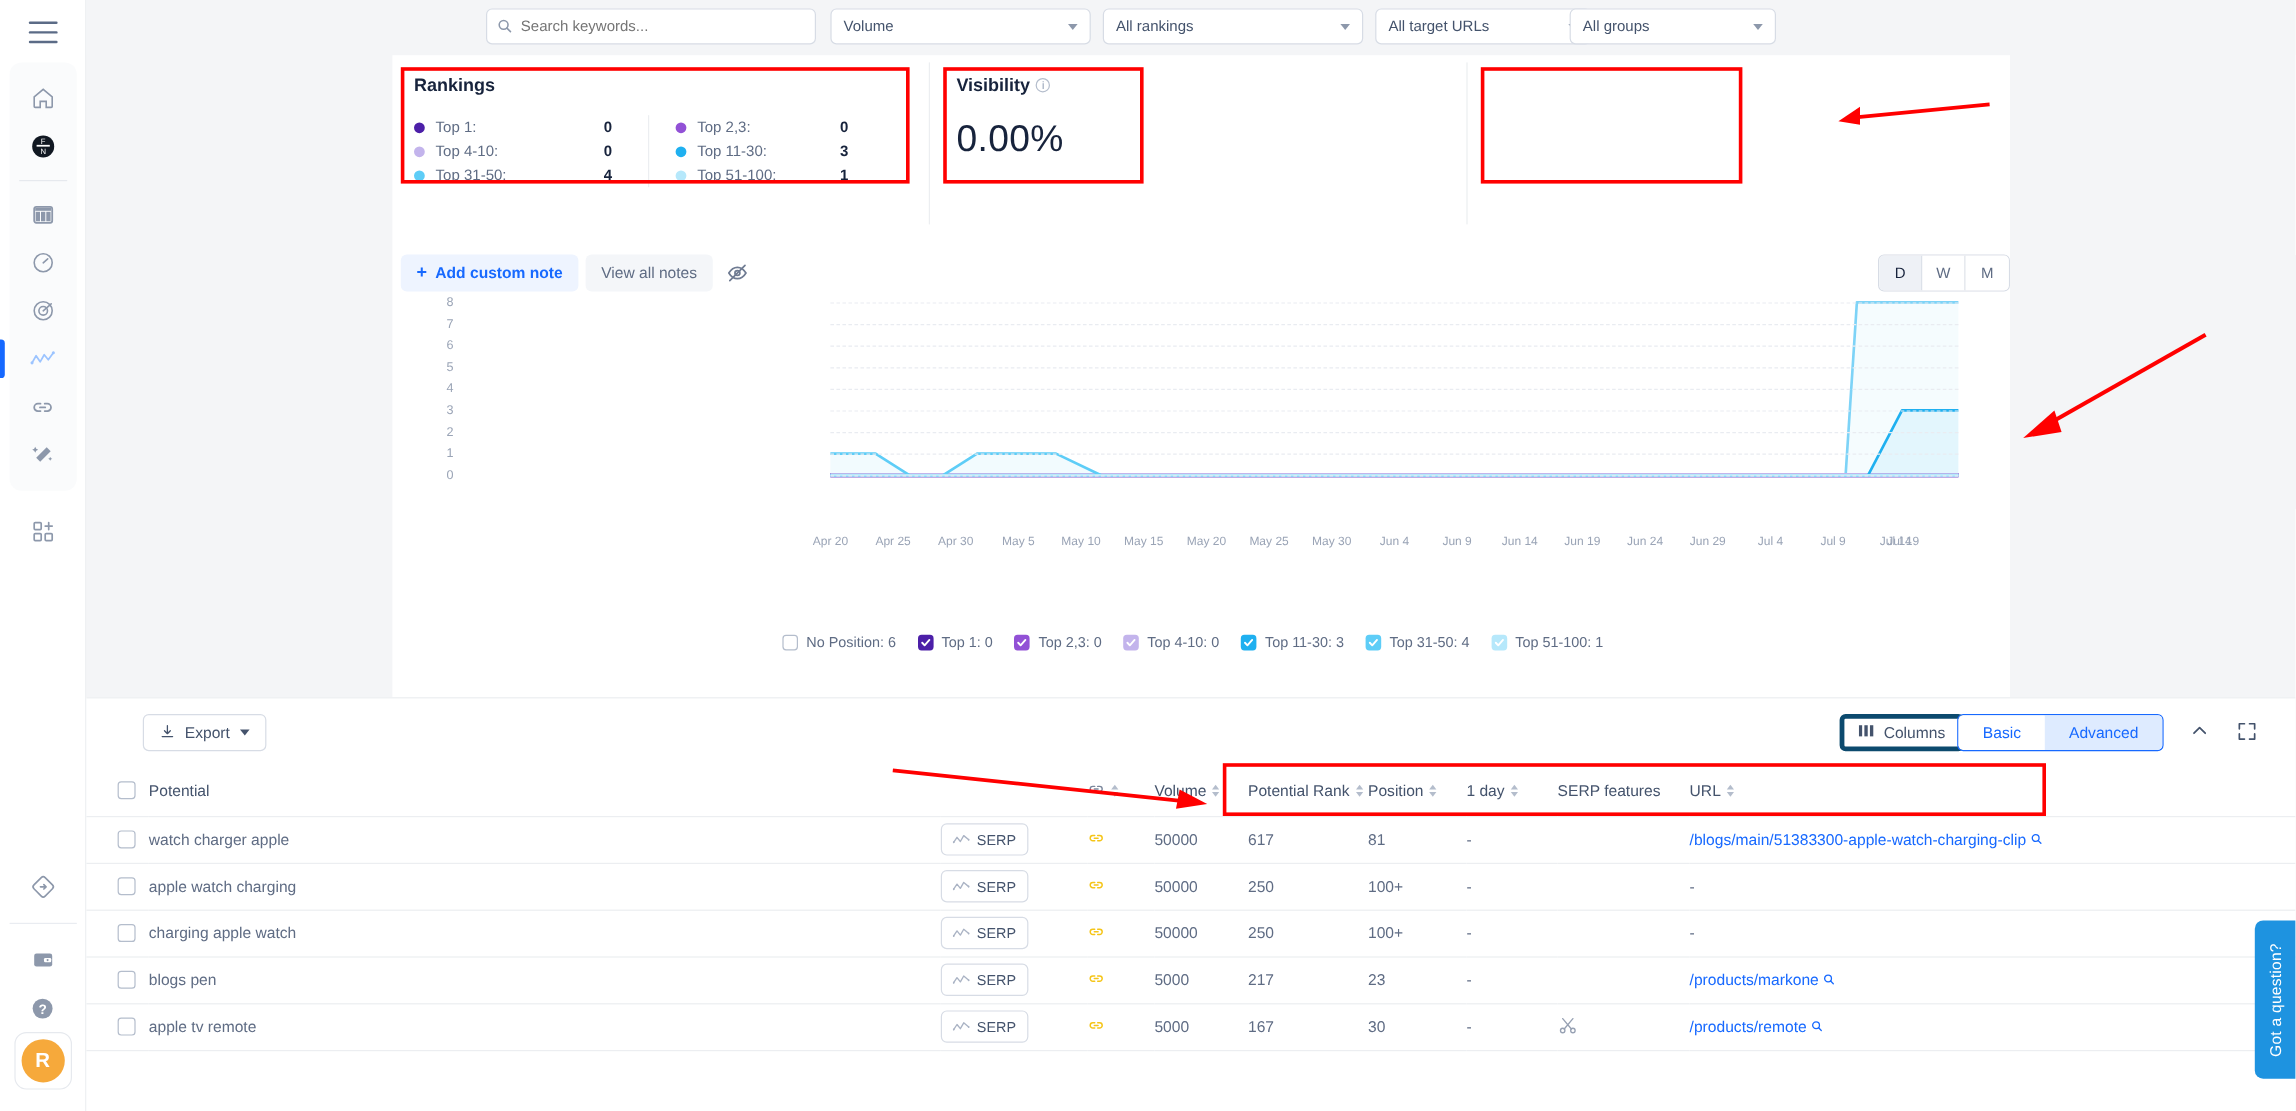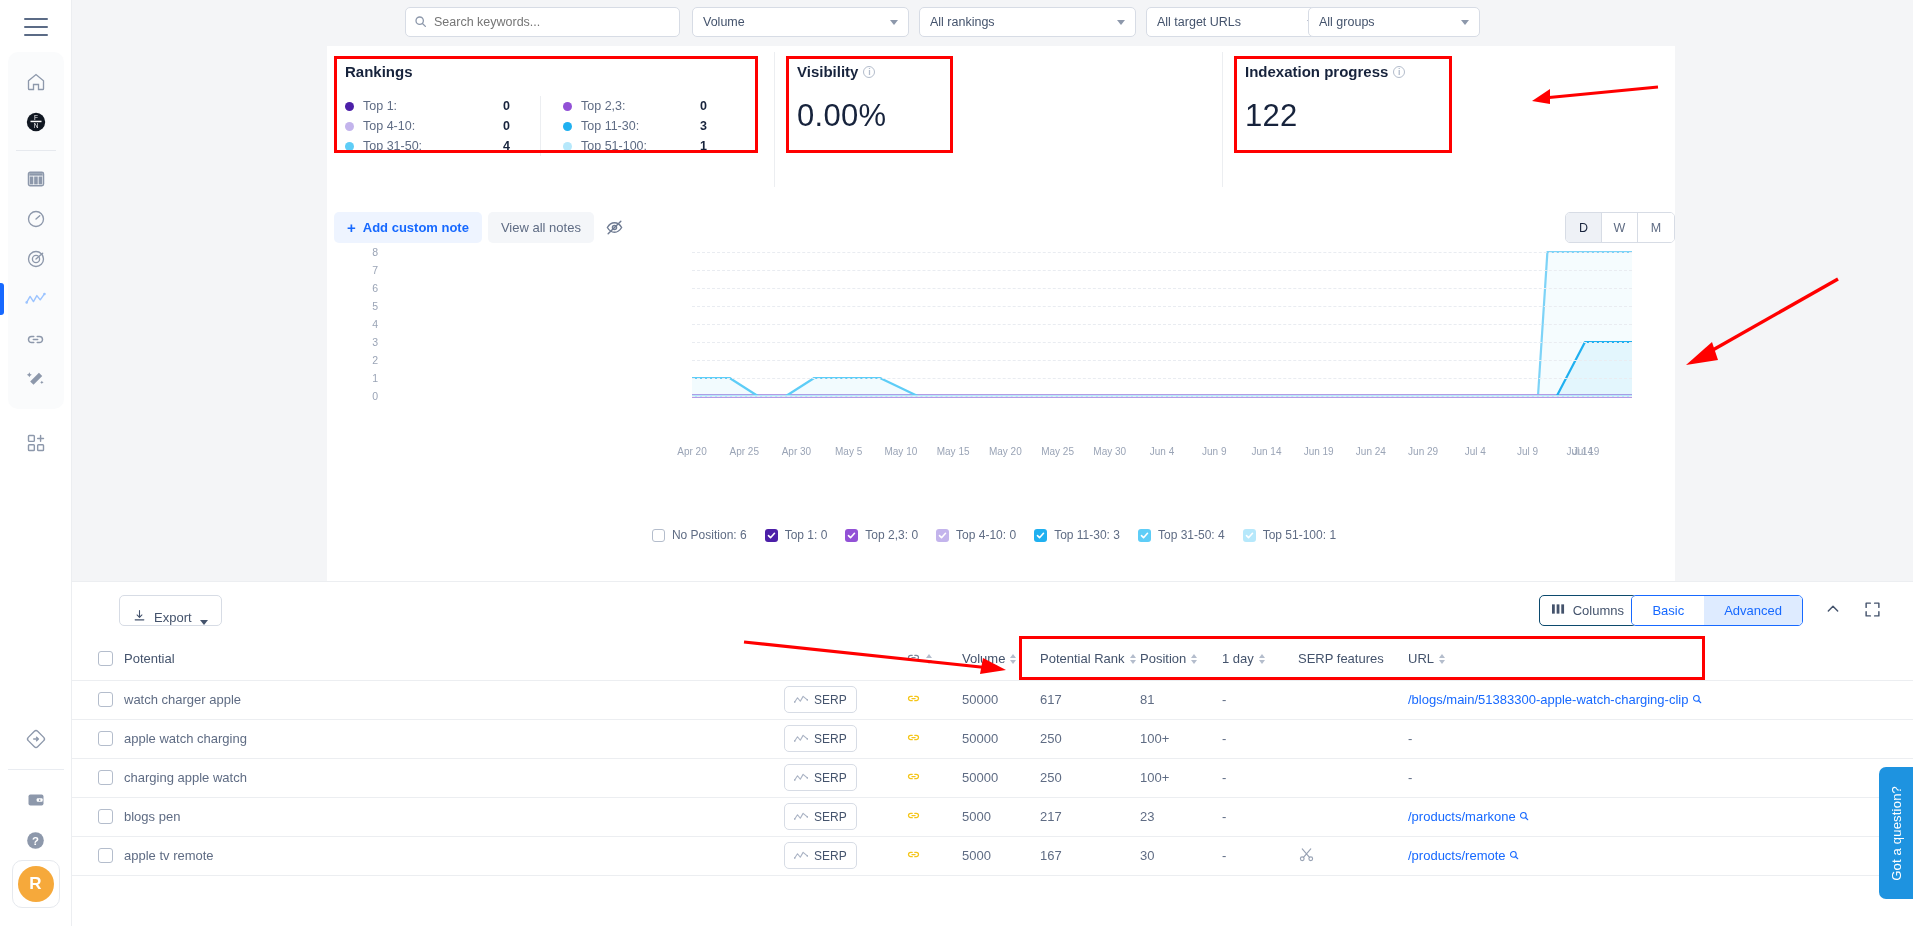--- a/index.html
+++ b/index.html
@@ -118,26 +118,26 @@
      display:flex; align-items:center; justify-content:center; }
   .cb.empty { border:1.5px solid #b4bdcc; background:#fff; }
   .cb svg { display:block; }
 
   
   #tablearea { position:absolute; left:72px; top:581px; right:0; bottom:0;
      background:#fff; border-top:1px solid #eceef1; }
   #tbar { position:absolute; left:0; top:0; right:0; height:56px; }
   #btn-export { position:absolute; left:47px; top:13px; height:31px; padding:0 13px;
      border:1px solid #d7dce5; border-radius:5px; background:#fff; display:flex;
-     align-items:flex-end; font-size:13px; color:#44536c; cursor:pointer; }
+     align-items:center; font-size:13px; color:#44536c; cursor:pointer; }
   #btn-export .dl { margin-right:8px; }
   #btn-export .caret2 { margin-left:8px; width:0;height:0;
      border-left:4px solid transparent;border-right:4px solid transparent;border-top:5px solid #44536c; }
   #btn-columns { position:absolute; right:276px; top:13px; height:31px; padding:0 12px;
-     border:1px solid #0c4a6e; border-radius:5px; background:#fff; display:flex;
+     border:4px solid #0c4a6e; border-radius:5px; background:#fff; display:flex;
      align-items:center; font-size:13px; color:#44536c; cursor:pointer; }
   #seg { position:absolute; right:110px; top:13px; height:31px; display:flex;
      border:1px solid #1769ff; border-radius:5px; overflow:hidden; }
   #seg div { padding:0 20px; display:flex; align-items:center; font-size:13px;
      color:#1769ff; cursor:pointer; background:#fff; }
   #seg div.on { background:#deebff; }
   #ic-collapse { position:absolute; right:72px; top:19px; cursor:pointer; }
   #ic-expand { position:absolute; right:32px; top:19px; cursor:pointer; }
 
   table { position:absolute; left:0; top:56px; width:100%; border-collapse:collapse;
@@ -368,26 +368,20 @@
   <div class="redbox" id="card-rank"></div>
 
   <div class="kpi-inner" id="vis-inner">
     <div class="kpi-title">
       <span>Visibility</span><i class="info-i">i</i>
     </div>
     <div class="kpi-big">0.00%</div>
   </div>
   <div class="redbox" id="card-vis"></div>
 
-  <div class="kpi-inner" id="idx-inner">
-    <div class="kpi-title">
-      <span>Indexation progress</span><i class="info-i">i</i>
-    </div>
-    <div class="kpi-big">122</div>
-  </div>
   <div class="redbox" id="card-idx"></div>
 
   <div id="notes">
     <div class="nbtn" id="btn-addnote">
       <span class="plus">+</span>
       <span>Add custom note</span>
     </div>
     <div class="nbtn" id="btn-viewnotes">
       <span>View all notes</span>
     </div>

